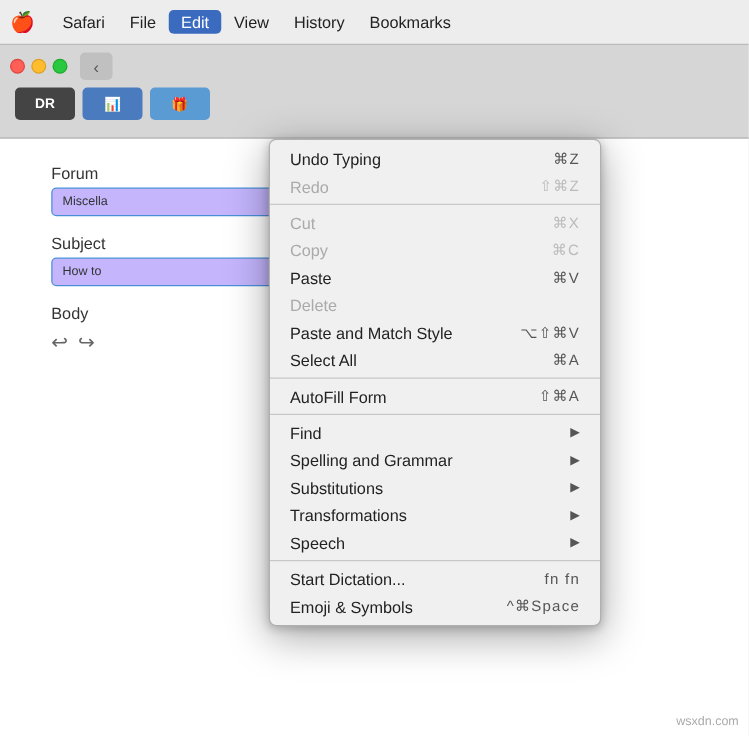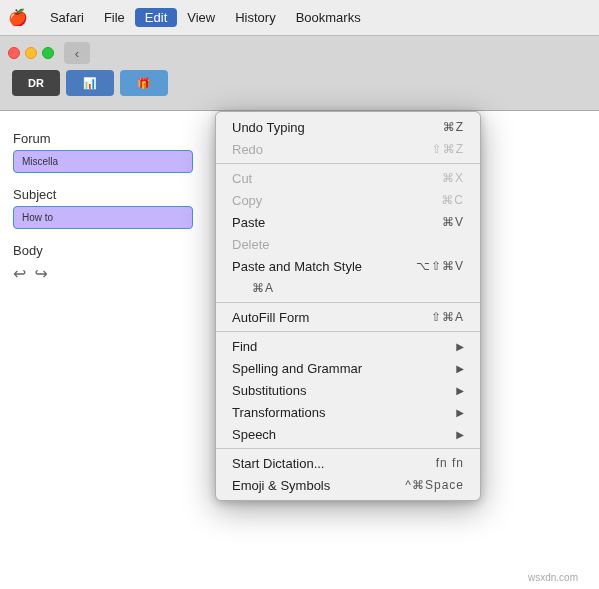--- a/index.html
+++ b/index.html
@@ -109,21 +109,21 @@
       color: white;
       font-size: 11px;
       font-weight: bold;
       cursor: pointer;
     }
 
     
     .page-content {
       background: #fff;
       height: calc(589px - 36px - 75px);
-      padding: 20px 13px;
+      padding: 20px 41px;
       position: relative;
     }
 
     .form-row {
       margin-bottom: 14px;
     }
 
     .form-label {
       font-size: 13px;
       color: #333;
@@ -207,21 +207,21 @@
     .menu-separator {
       height: 1px;
       background: #c8c8c8;
       margin: 3px 0;
     }
 
     
     .watermark {
       position: absolute;
       bottom: 6px;
-      right: 21px;
+      right: 8px;
       font-size: 10px;
       color: #aaa;
       z-index: 300;
     }
   </style>
 </head>
 <body>
 
 <div class="menubar">
   <span class="menubar-apple">🍎</span>
@@ -290,20 +290,21 @@
     </div>
     <div class="menu-item disabled">
       <span class="label">Delete</span>
       <span class="shortcut"></span>
     </div>
     <div class="menu-item">
       <span class="label">Paste and Match Style</span>
       <span class="shortcut">⌥⇧⌘V</span>
     </div>
     <div class="menu-item">
+      <span class="label">Select All</span>
       <span class="shortcut">⌘A</span>
     </div>
     <div class="menu-separator"></div>
     <div class="menu-item">
       <span class="label">AutoFill Form</span>
       <span class="shortcut">⇧⌘A</span>
     </div>
     <div class="menu-separator"></div>
     <div class="menu-item">
       <span class="label">Find</span>

